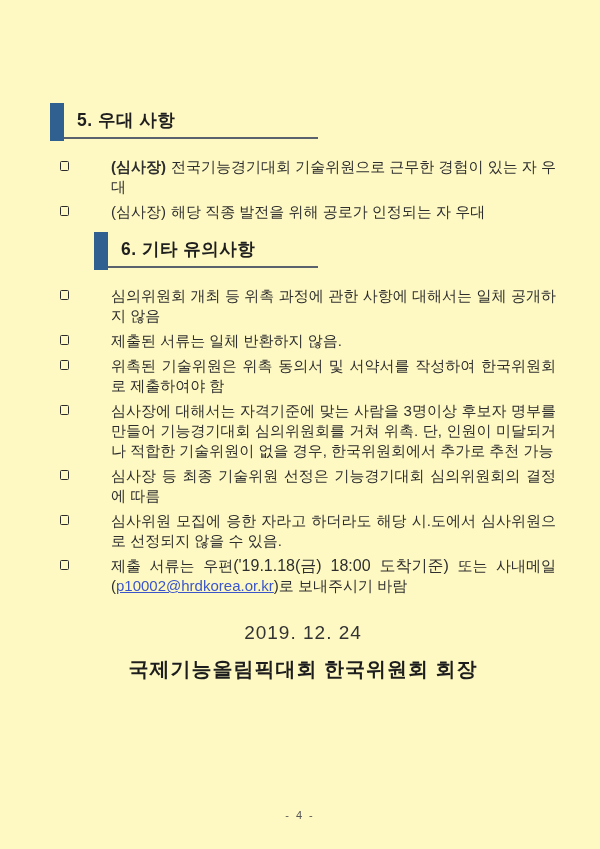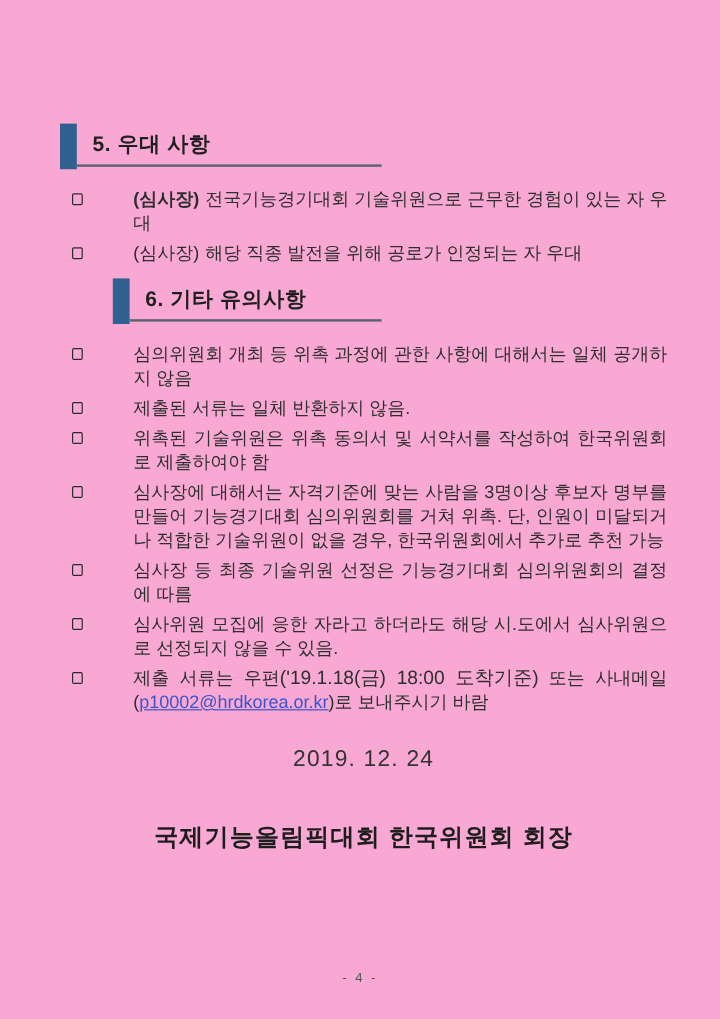--- a/index.html
+++ b/index.html
@@ -7,21 +7,21 @@
     --header-underline:#5a626e;
     --link:#3a55cc;
     --text:#2e2e2e;
   }
   *{margin:0;padding:0;box-sizing:border-box;}
   html,body{background:#ffffff;}
   .page{
     position:relative;
     width:600px;height:849px;
     margin:0 auto;
-    background:#f9a8d4;
+    background:#fef9c3;
     font-family:"Liberation Sans","DejaVu Sans",sans-serif;
     color:var(--text);
     overflow:hidden;
   }
   .content{padding:103px 44px 0 50px;}
 
   
   .section-header{display:flex;width:268px;margin-bottom:0;}
   .accent-bar{width:14px;height:38px;background:var(--accent-bar);flex:0 0 14px;}
   .title-wrap{
@@ -53,21 +53,21 @@
     text-decoration:underline;
     cursor:pointer;
   }
 
   
   .doc-date{
     margin-top:26px;text-align:center;
     font-size:19px;color:#333;letter-spacing:1px;
   }
   .doc-signature{
-    margin-top:40px;text-align:center;
+    margin-top:12px;text-align:center;
     font-size:20px;font-weight:bold;color:#1d1d1d;letter-spacing:1px;
     white-space:nowrap;
   }
   .page-number{
     position:absolute;left:0;right:0;bottom:28px;
     text-align:center;font-size:11px;color:#555;letter-spacing:2px;
   }
 </style>
 </head>
 <body>

